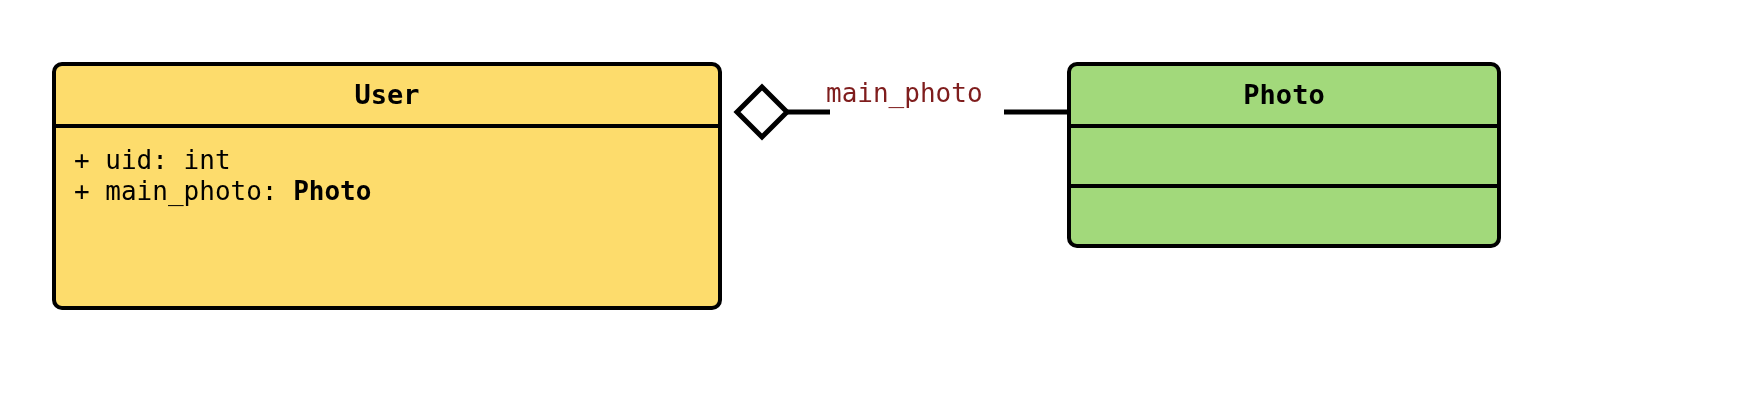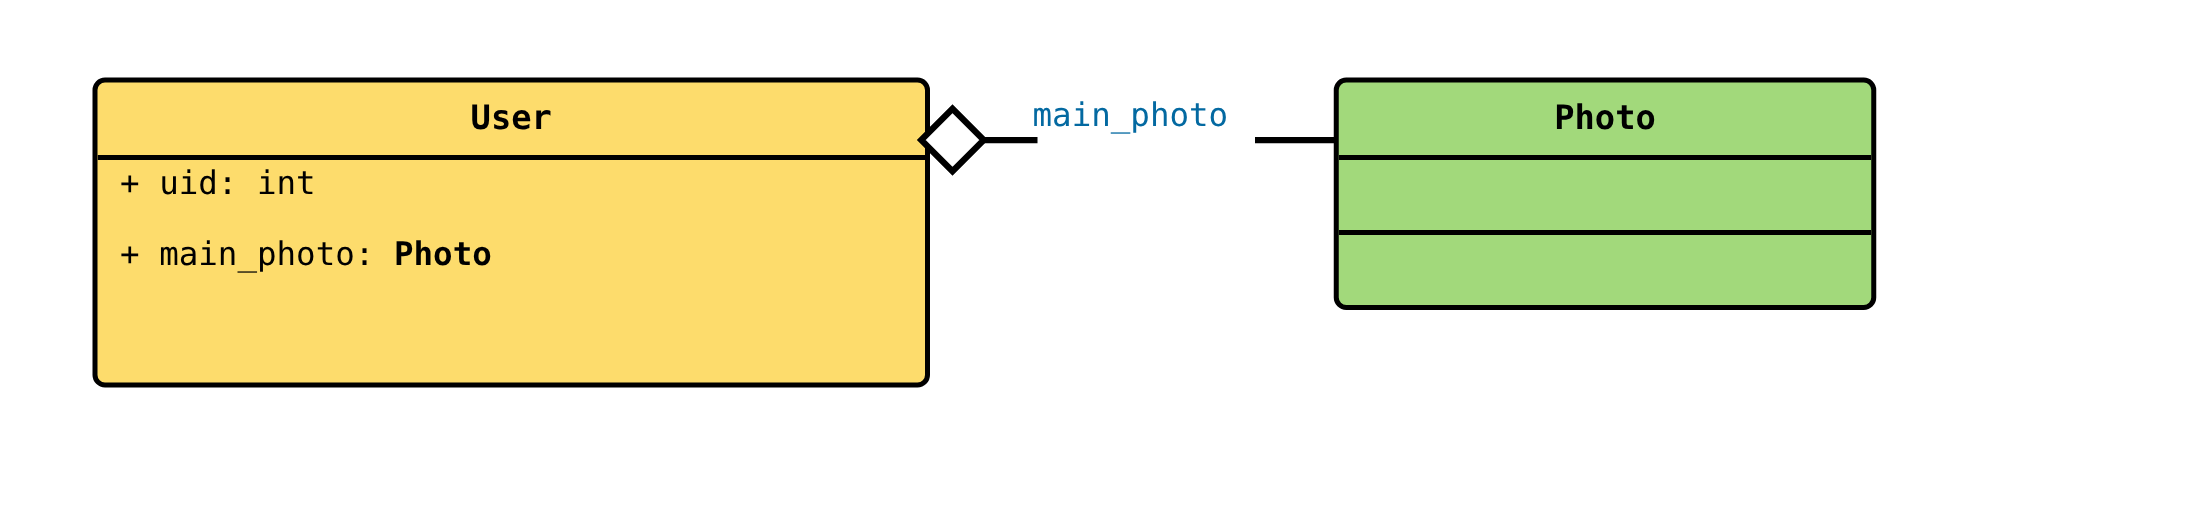--- a/index.html
+++ b/index.html
@@ -58,28 +58,28 @@
     white-space: pre;
     padding-left: 18px;
   }
 
   .uml-member .type-ref {
     font-weight: bold;
   }
 
   
   #class-user {
-    left: 74px;
+    left: 52px;
     top: 62px;
     width: 670px;
     height: 248px;
     background: #FDDC6C;
   }
   #class-user .comp-title   { height: 58px; }
-  #class-user .comp-attrs   { height: 96px; padding-top: 4px; justify-content: space-between; }
+  #class-user .comp-attrs   { height: 96px; padding-top: 4px; }
   #class-user .comp-methods { height: 76px; }
 
   
   #class-photo {
     left: 1067px;
     top: 62px;
     width: 434px;
     height: 186px;
     background: #A2D97B;
   }
@@ -95,21 +95,21 @@
     width: 345px;
     height: 100px;
     pointer-events: none;
   }
 
   #association-label {
     position: absolute;
     left: 826px;
     top: 80px;
     font-size: 26px;
-    color: #0369a1;
+    color: #7f1d1d;
     white-space: pre;
     line-height: 1;
   }
 </style>
 </head>
 <body>
 
 <div id="diagram-canvas">
 
   <div class="uml-class" id="class-user" style="background: rgb(253, 220, 108);">

